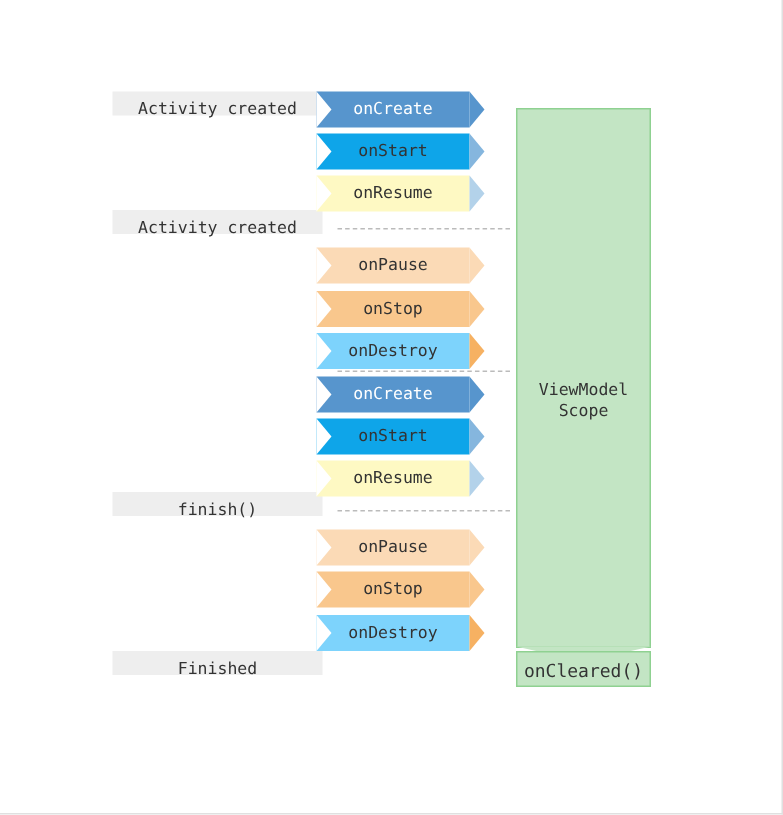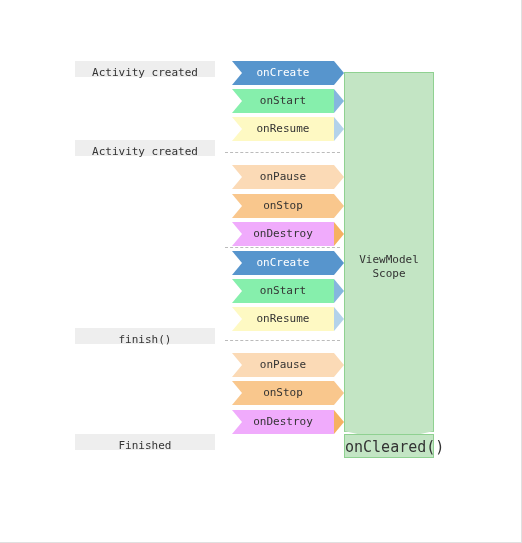--- a/index.html
+++ b/index.html
@@ -32,21 +32,21 @@
     color: #333;
   }
   .divider {
     position: absolute;
     left: 225px;
     width: 115px;
     border-top: 1px dashed #bbb;
   }
   .lifecycle {
     position: absolute;
-    left: 232px;
+    left: 211px;
     width: 102px;
     height: 24px;
   }
   .lifecycle .arrow-body {
     position: absolute;
     left: 0;
     top: 0;
     width: 102px;
     height: 24px;
     line-height: 24px;
@@ -70,29 +70,29 @@
     top: 0;
     width: 0;
     height: 0;
     border-top: 12px solid transparent;
     border-bottom: 12px solid transparent;
     border-left-width: 10px;
     border-left-style: solid;
   }
   .blue1 .arrow-body { background: #5795cd; color: #fff; }
   .blue1 .arrow-head { border-left-color: #5795cd; }
-  .blue2 .arrow-body { background: #86efac; color: #333; }
+  .blue2 .arrow-body { background: #0ea5e9; color: #333; }
   .blue2 .arrow-head { border-left-color: #85b6de; }
   .blue3 .arrow-body { background: #fef9c3; color: #333; }
   .blue3 .arrow-head { border-left-color: #b3d2ea; }
   .orange3 .arrow-body { background: #fbdab6; color: #333; }
   .orange3 .arrow-head { border-left-color: #fbdab6; }
   .orange2 .arrow-body { background: #f9c78d; color: #333; }
   .orange2 .arrow-head { border-left-color: #f9c78d; }
-  .orange1 .arrow-body { background: #f0abfc; color: #333; }
+  .orange1 .arrow-body { background: #7dd3fc; color: #333; }
   .orange1 .arrow-head { border-left-color: #f6b162; }
 
   .vm-scope {
     position: absolute;
     left: 344px;
     top: 72px;
     width: 90px;
     height: 360px;
     background: #c3e5c4;
     border: 1px solid #8fd191;
@@ -119,21 +119,21 @@
   .vm-cleared {
     position: absolute;
     left: 344px;
     width: 90px;
     height: 24px;
     line-height: 24px;
     text-align: center;
     background: #c3e5c4;
     border: 1px solid #8fd191;
     font-family: Menlo, Consolas, monospace;
-    font-size: 15px;
+    font-size: 12px;
   }
 </style>
 </head>
 <body>
 
 <div class="canvas">
 
   <div class="event-label" style="top:61px">Activity created</div>
   <div class="event-label" style="top:140px">Activity created</div>
   <div class="event-label" style="top:434px">Finished</div>

